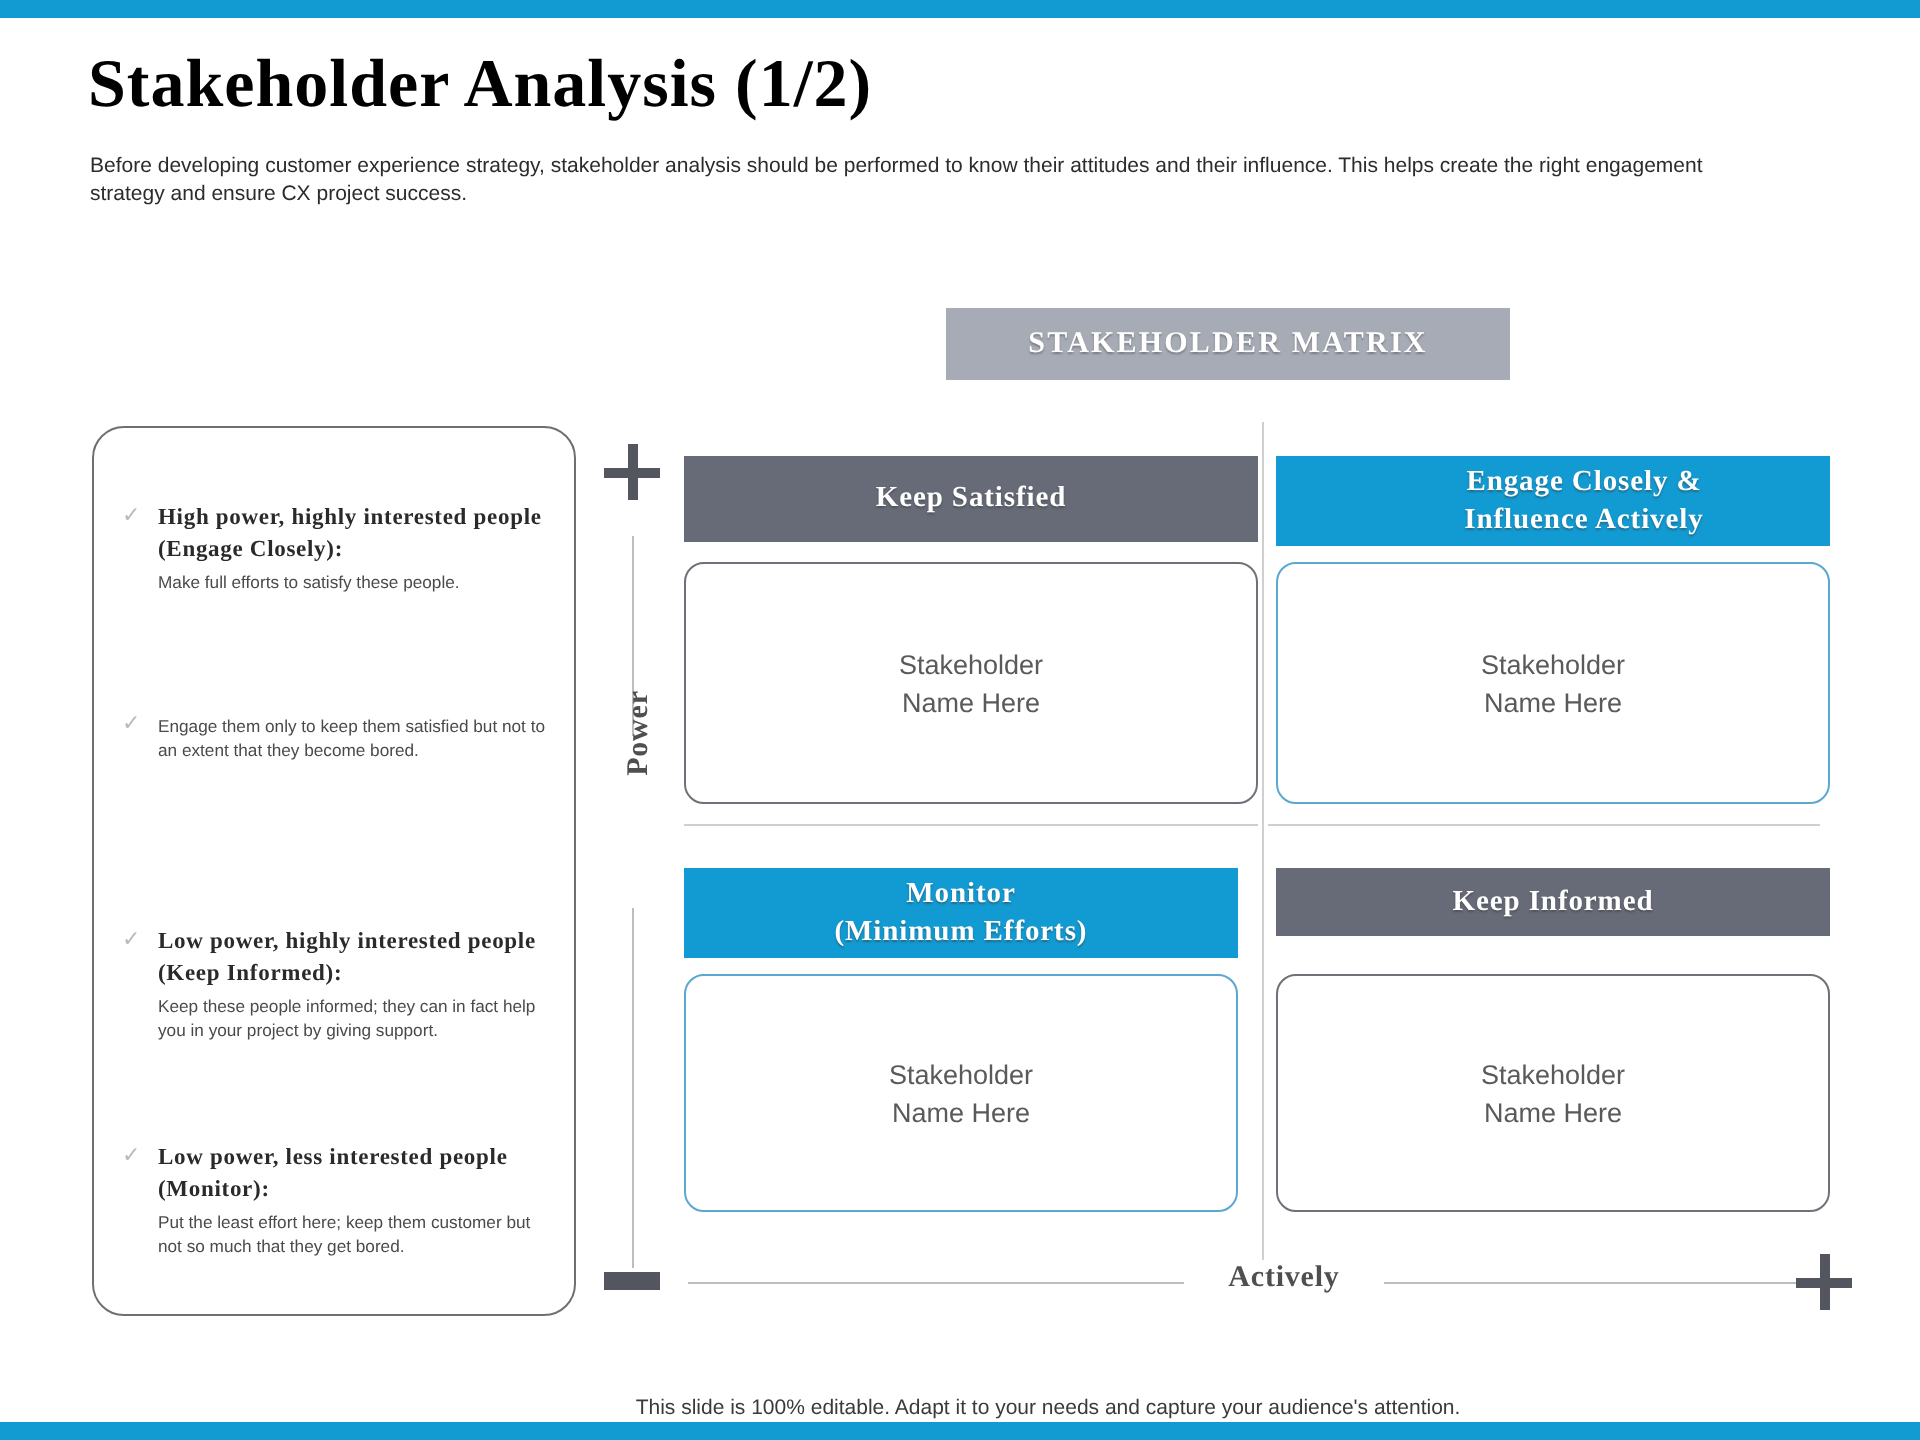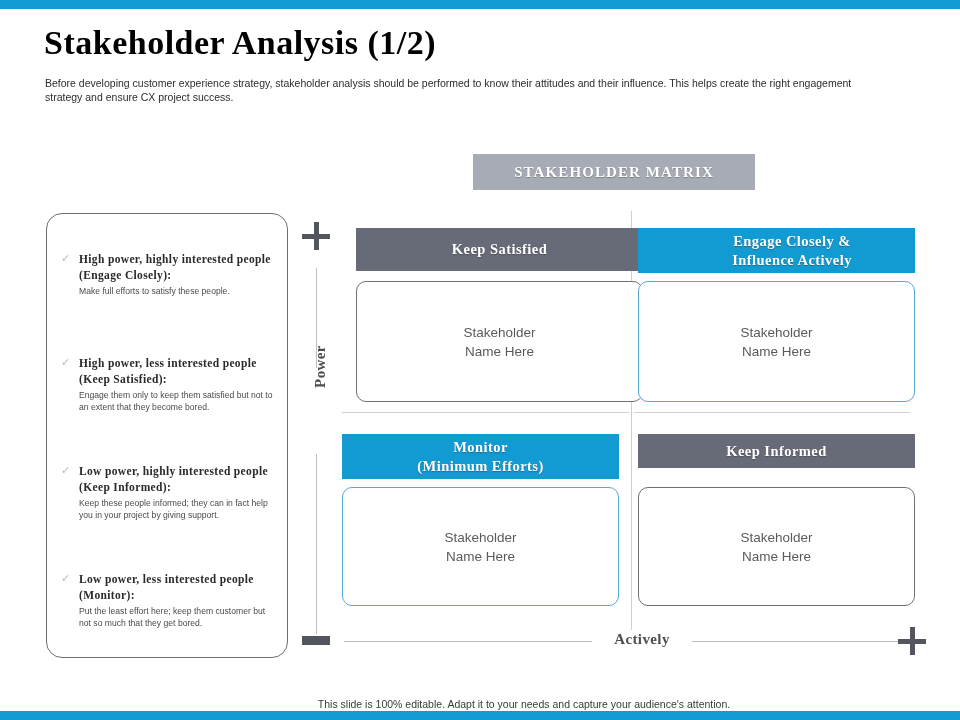--- a/index.html
+++ b/index.html
@@ -254,21 +254,21 @@
   .box-blue { border: 1px solid #5aa7cf; }
   .quad-box span {
     font-family: "Liberation Sans", sans-serif;
     font-size: 13.5px;
     line-height: 19px;
     color: #5a5a5a;
     text-align: center;
   }
 
   
-  #quad-keep-satisfied { left: 356px; top: 228px; width: 287px; height: 194px; }
+  #quad-keep-satisfied { left: 342px; top: 228px; width: 287px; height: 194px; }
   #quad-keep-satisfied .quad-head { height: 43px; }
   #quad-keep-satisfied .quad-box { top: 53px; height: 121px; }
 
   #quad-engage-closely { left: 638px; top: 228px; width: 277px; height: 174px; }
   #quad-engage-closely .quad-head { height: 45px; padding-left: 31px; }
   #quad-engage-closely .quad-box { top: 53px; height: 121px; }
 
   #quad-monitor { left: 342px; top: 434px; width: 277px; height: 172px; }
   #quad-monitor .quad-head { height: 45px; }
   #quad-monitor .quad-box { top: 53px; height: 119px; }
@@ -303,21 +303,20 @@
     <span class="check">✓</span>
     <div class="btext">
       <div class="bhead">High power, highly interested people (Engage Closely):</div>
       <div class="bbody">Make full efforts to satisfy these people.</div>
     </div>
   </div>
 
   <div class="bullet b1">
     <span class="check">✓</span>
     <div class="btext">
-      <div class="bhead">High power, less interested people (Keep Satisfied):</div>
       <div class="bbody">Engage them only to keep them satisfied but not to an extent that they become bored.</div>
     </div>
   </div>
 
   <div class="bullet b2">
     <span class="check">✓</span>
     <div class="btext">
       <div class="bhead">Low power, highly interested people (Keep Informed):</div>
       <div class="bbody">Keep these people informed; they can in fact help you in your project by giving support.</div>
     </div>

